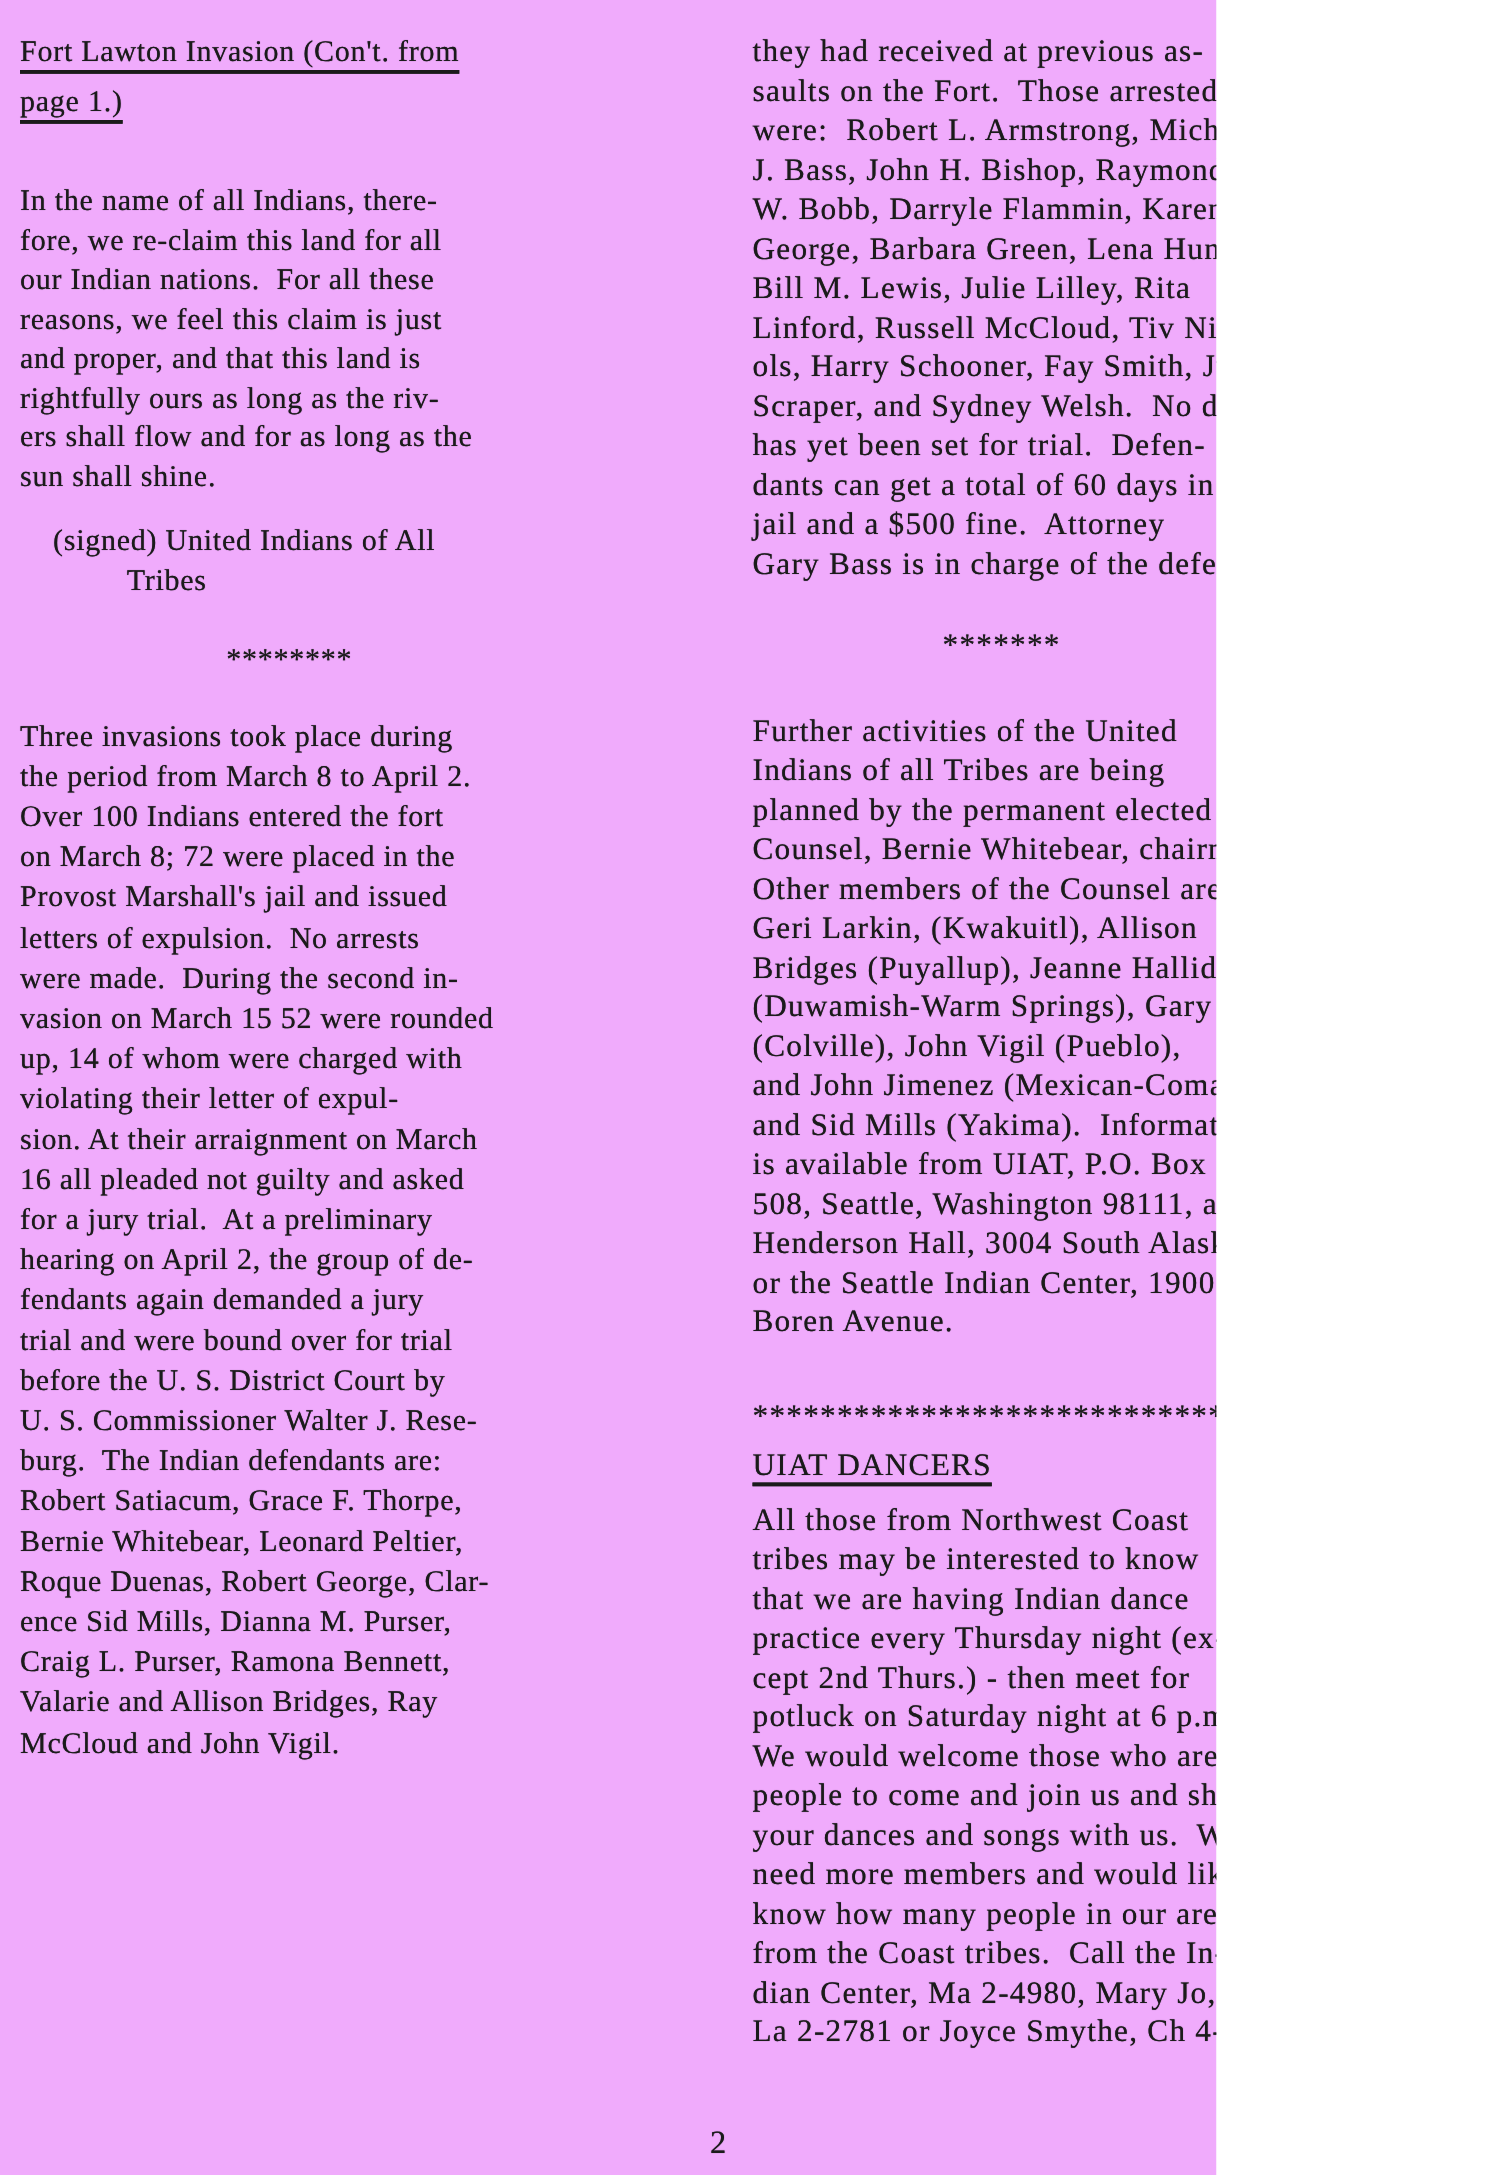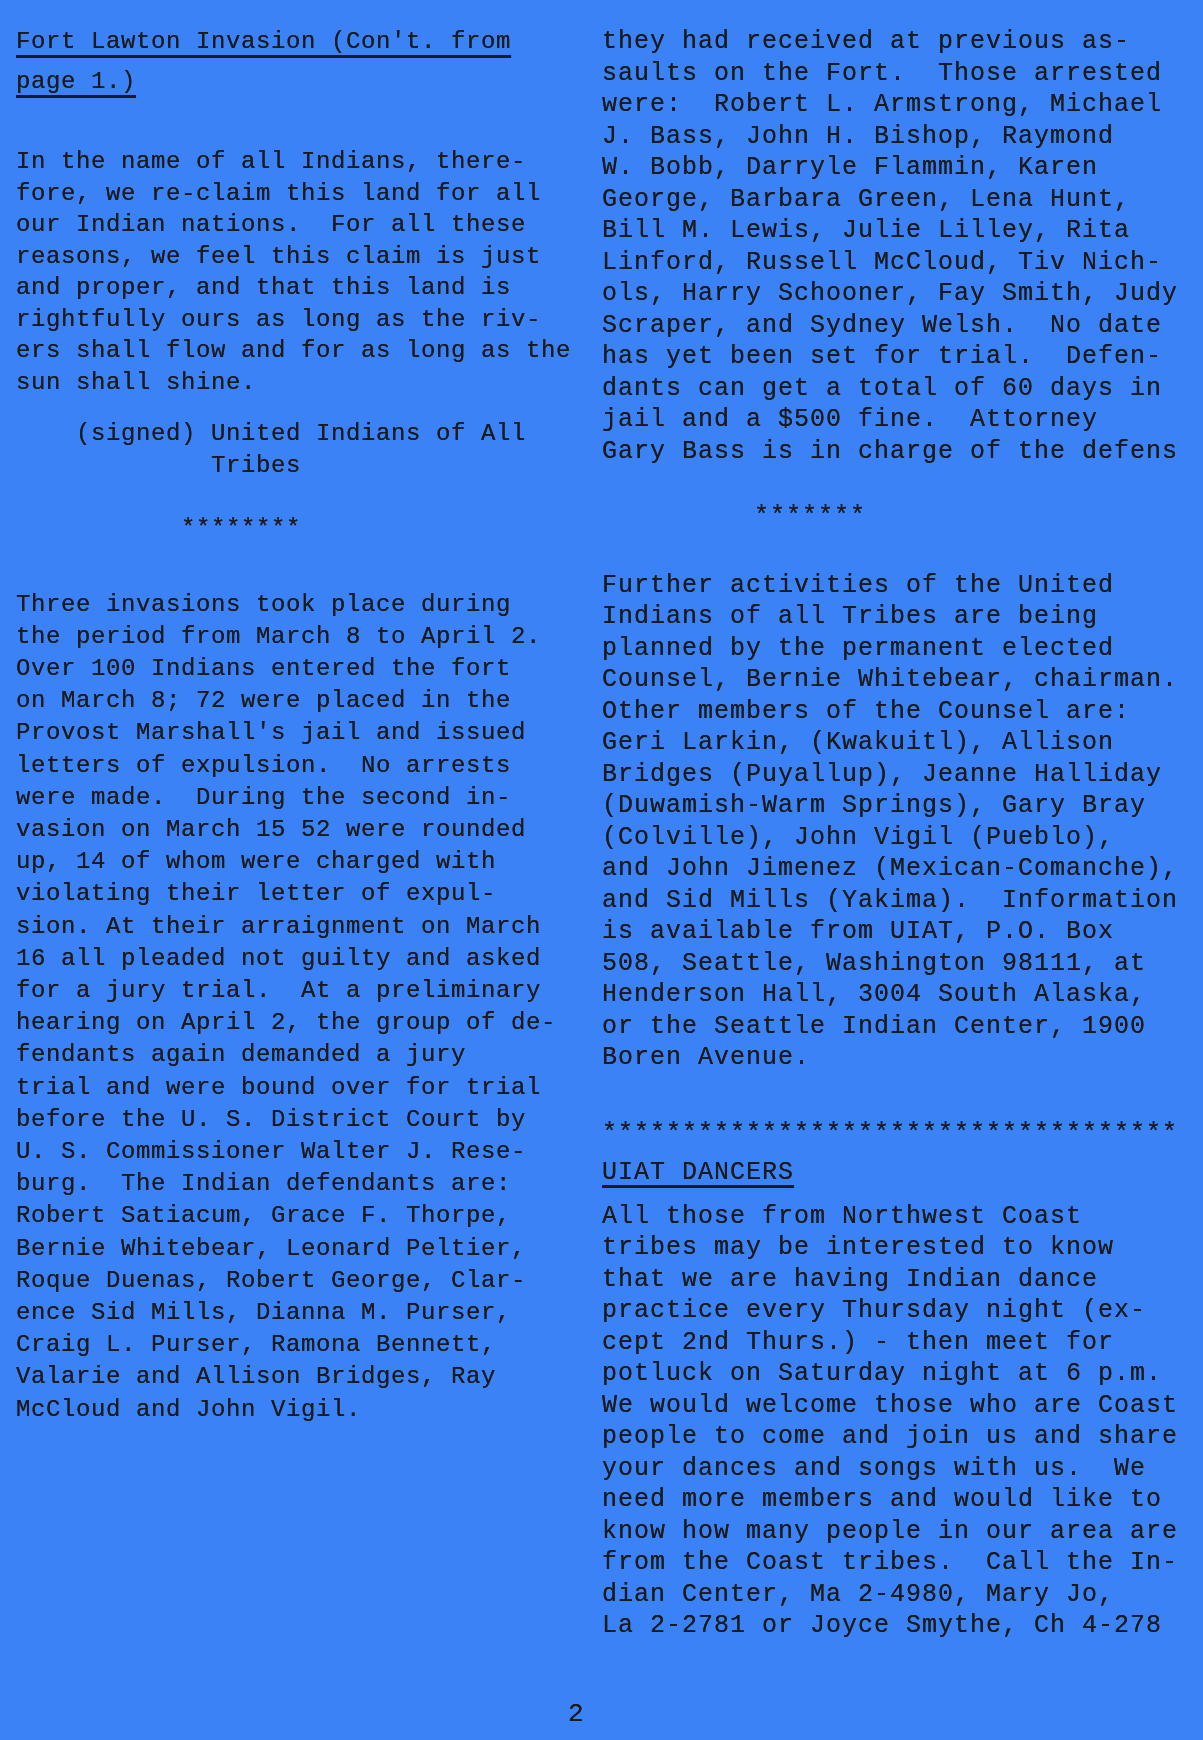--- a/index.html
+++ b/index.html
@@ -1,22 +1,22 @@
 <!DOCTYPE html>
 <html><head>
 <meta charset="utf-8">
 <style>
   html, body { margin: 0; padding: 0; }
   .page {
     position: relative;
-    width: 1203px;
+    width: 973px;
     height: 1740px;
-    background: #3b82f6;
+    background: #f0abfc;
     overflow: hidden;
-    font-family: Liberation Mono, monospace;
+    font-family: Liberation Serif, serif;
     color: #1b1b1b;
     text-shadow: 0 0 0.6px rgba(25,25,25,0.85);
   }
   .col { position: absolute; }
   .col-left {
     left: 16px; top: 22px; width: 566px;
     font-size: 24px; letter-spacing: 0.6px; line-height: 31.5px;
   }
   .col-right {
     left: 602px; top: 26px; width: 621px;
@@ -37,21 +37,21 @@
     line-height: 31.5px;
     text-decoration: underline;
     text-decoration-thickness: 2.5px;
     text-underline-offset: 6px;
   }
   
   .lb-intro      { margin-top: 17px; }
   .lb-reclaim    { margin-top: 44px; }
   .lb-signature  { margin-top: 20px; }
   .lb-separator  { margin-top: 32px; padding-left: 165px; }
-  .lb-invasions  { margin-top: 44px; line-height: 32.2px; }
+  .lb-invasions  { margin-top: 29px; line-height: 32.2px; }
   .lb-third      { margin-top: 34px; }
   
   .rb-separator  { margin-top: 34px; padding-left: 152px; }
   .rb-activities { margin-top: 37px; }
   .rb-sepline    { margin-top: 44px; }
   .rb-coasthead  { margin-top: 8px; }
   .rb-coast      { margin-top: 12px; }
   .page-number {
     position: absolute;
     left: 568px; top: 1698px;

